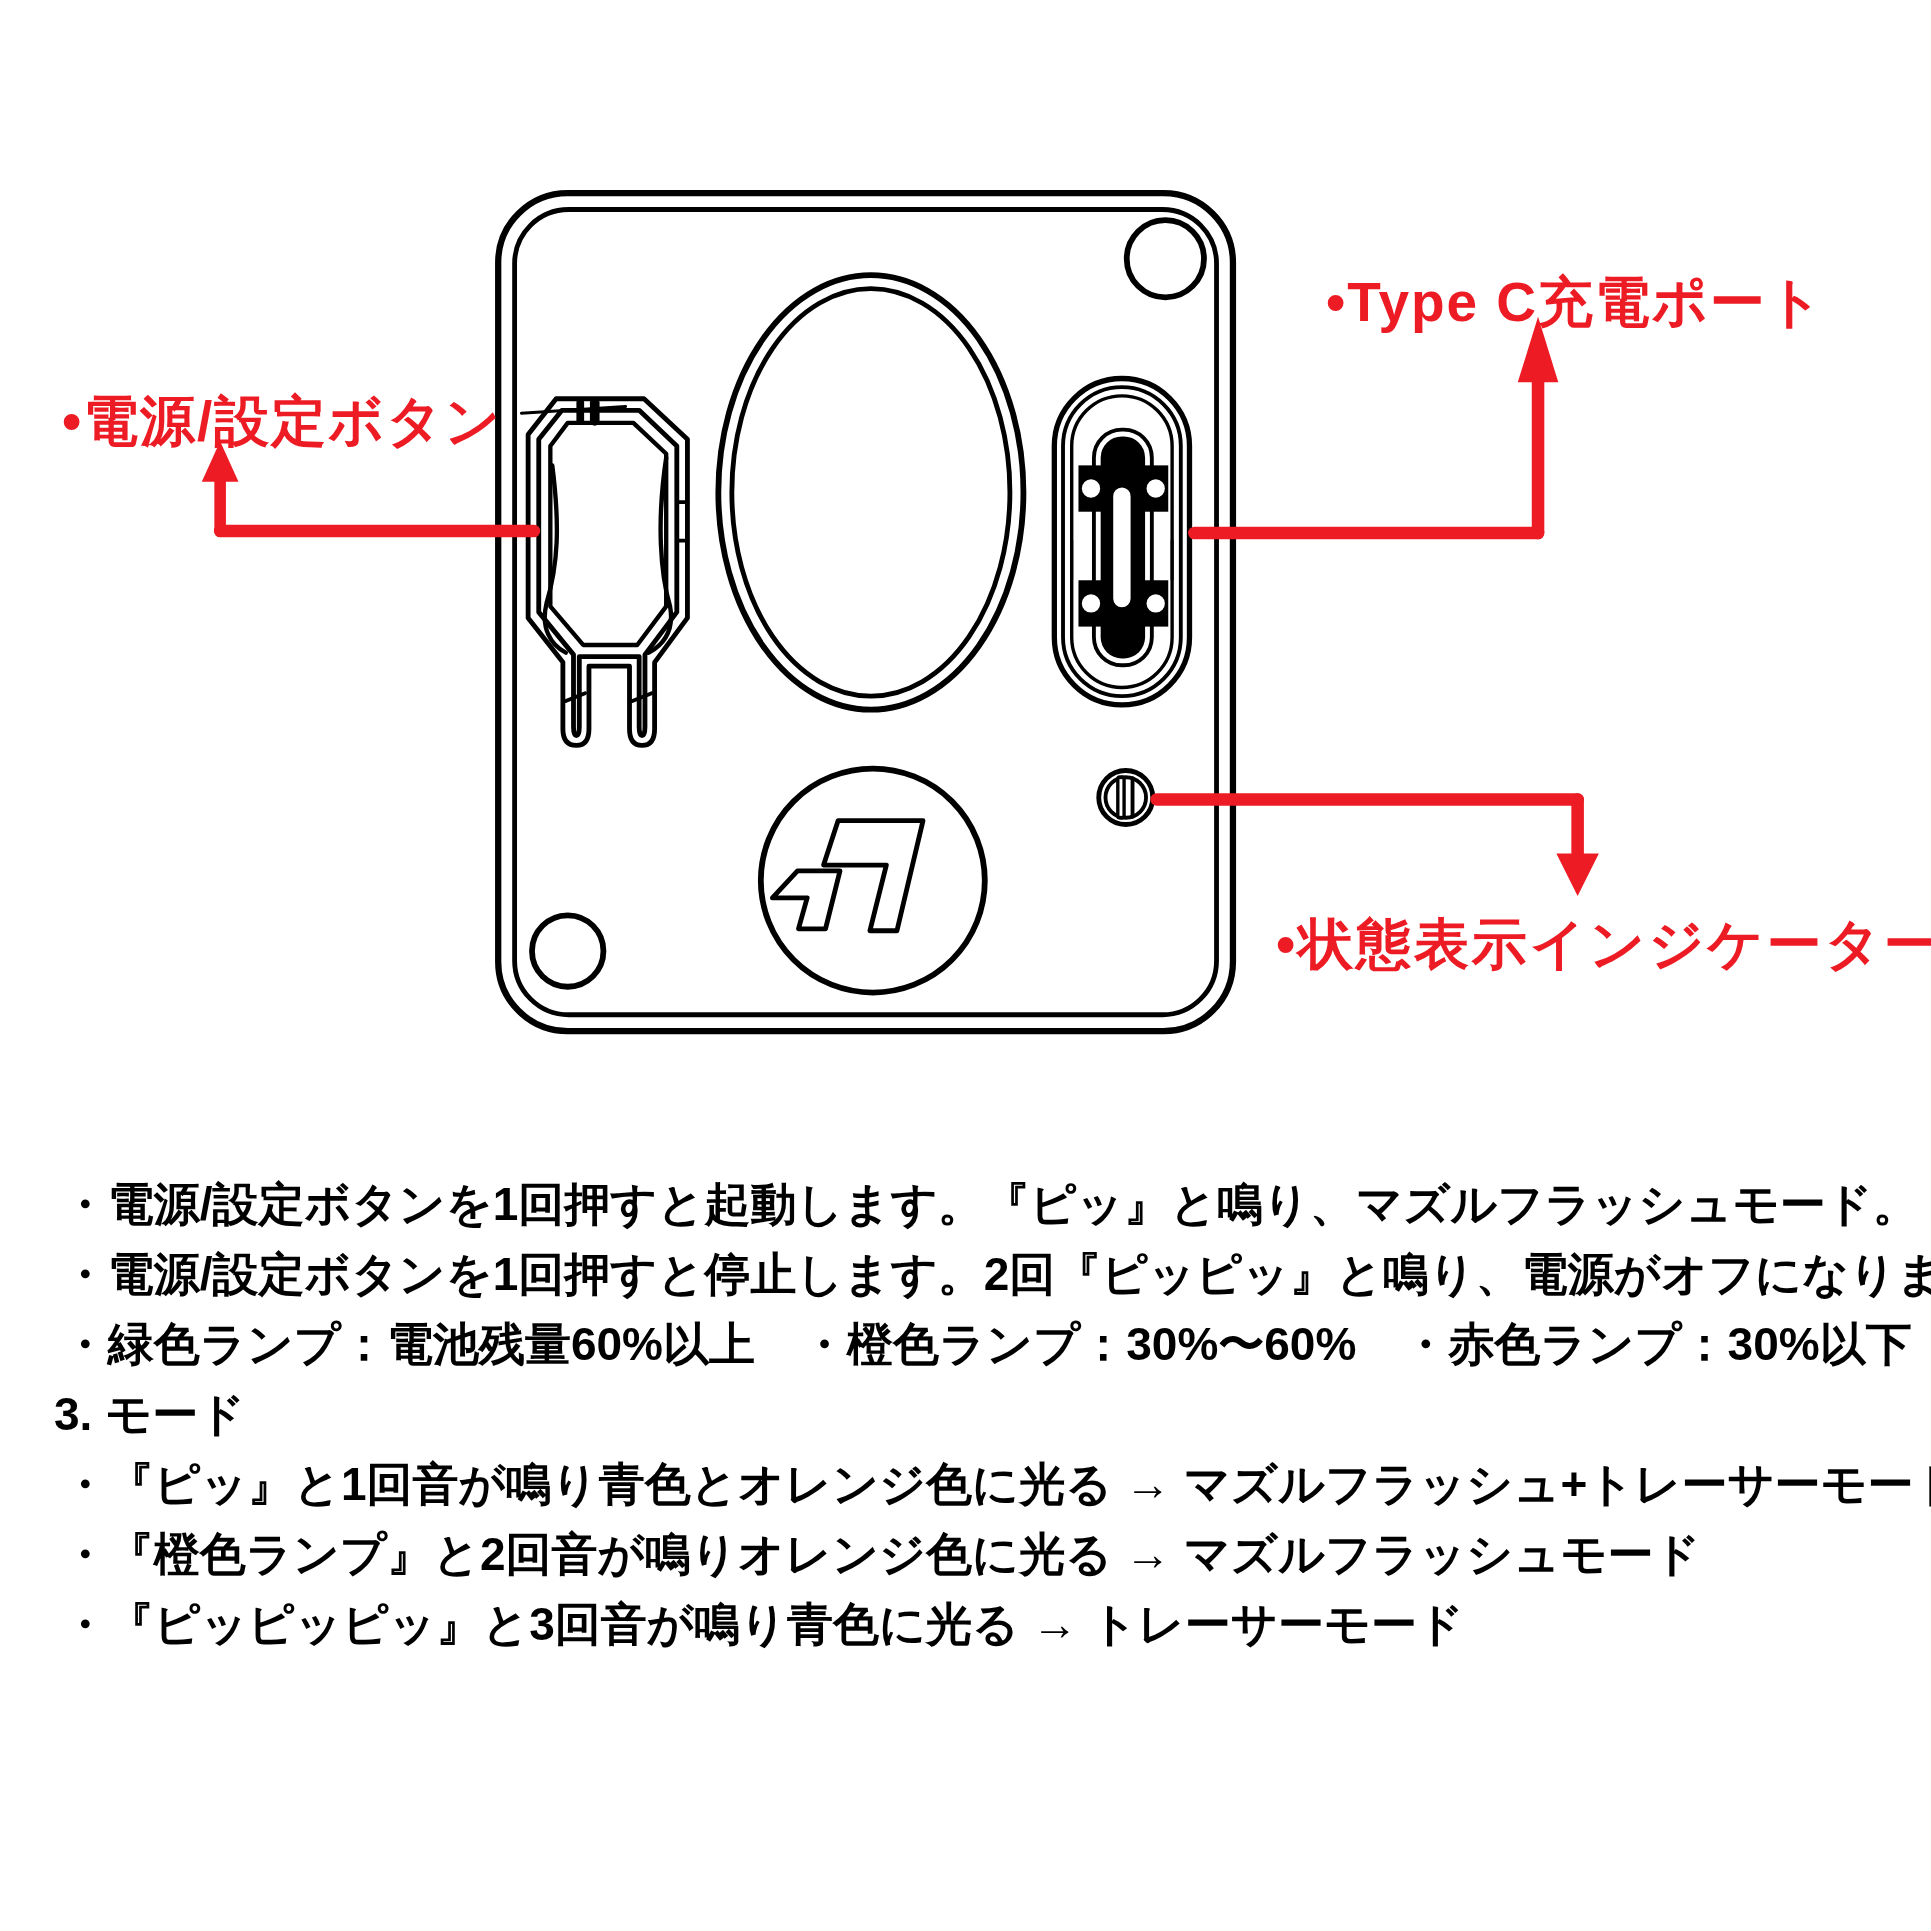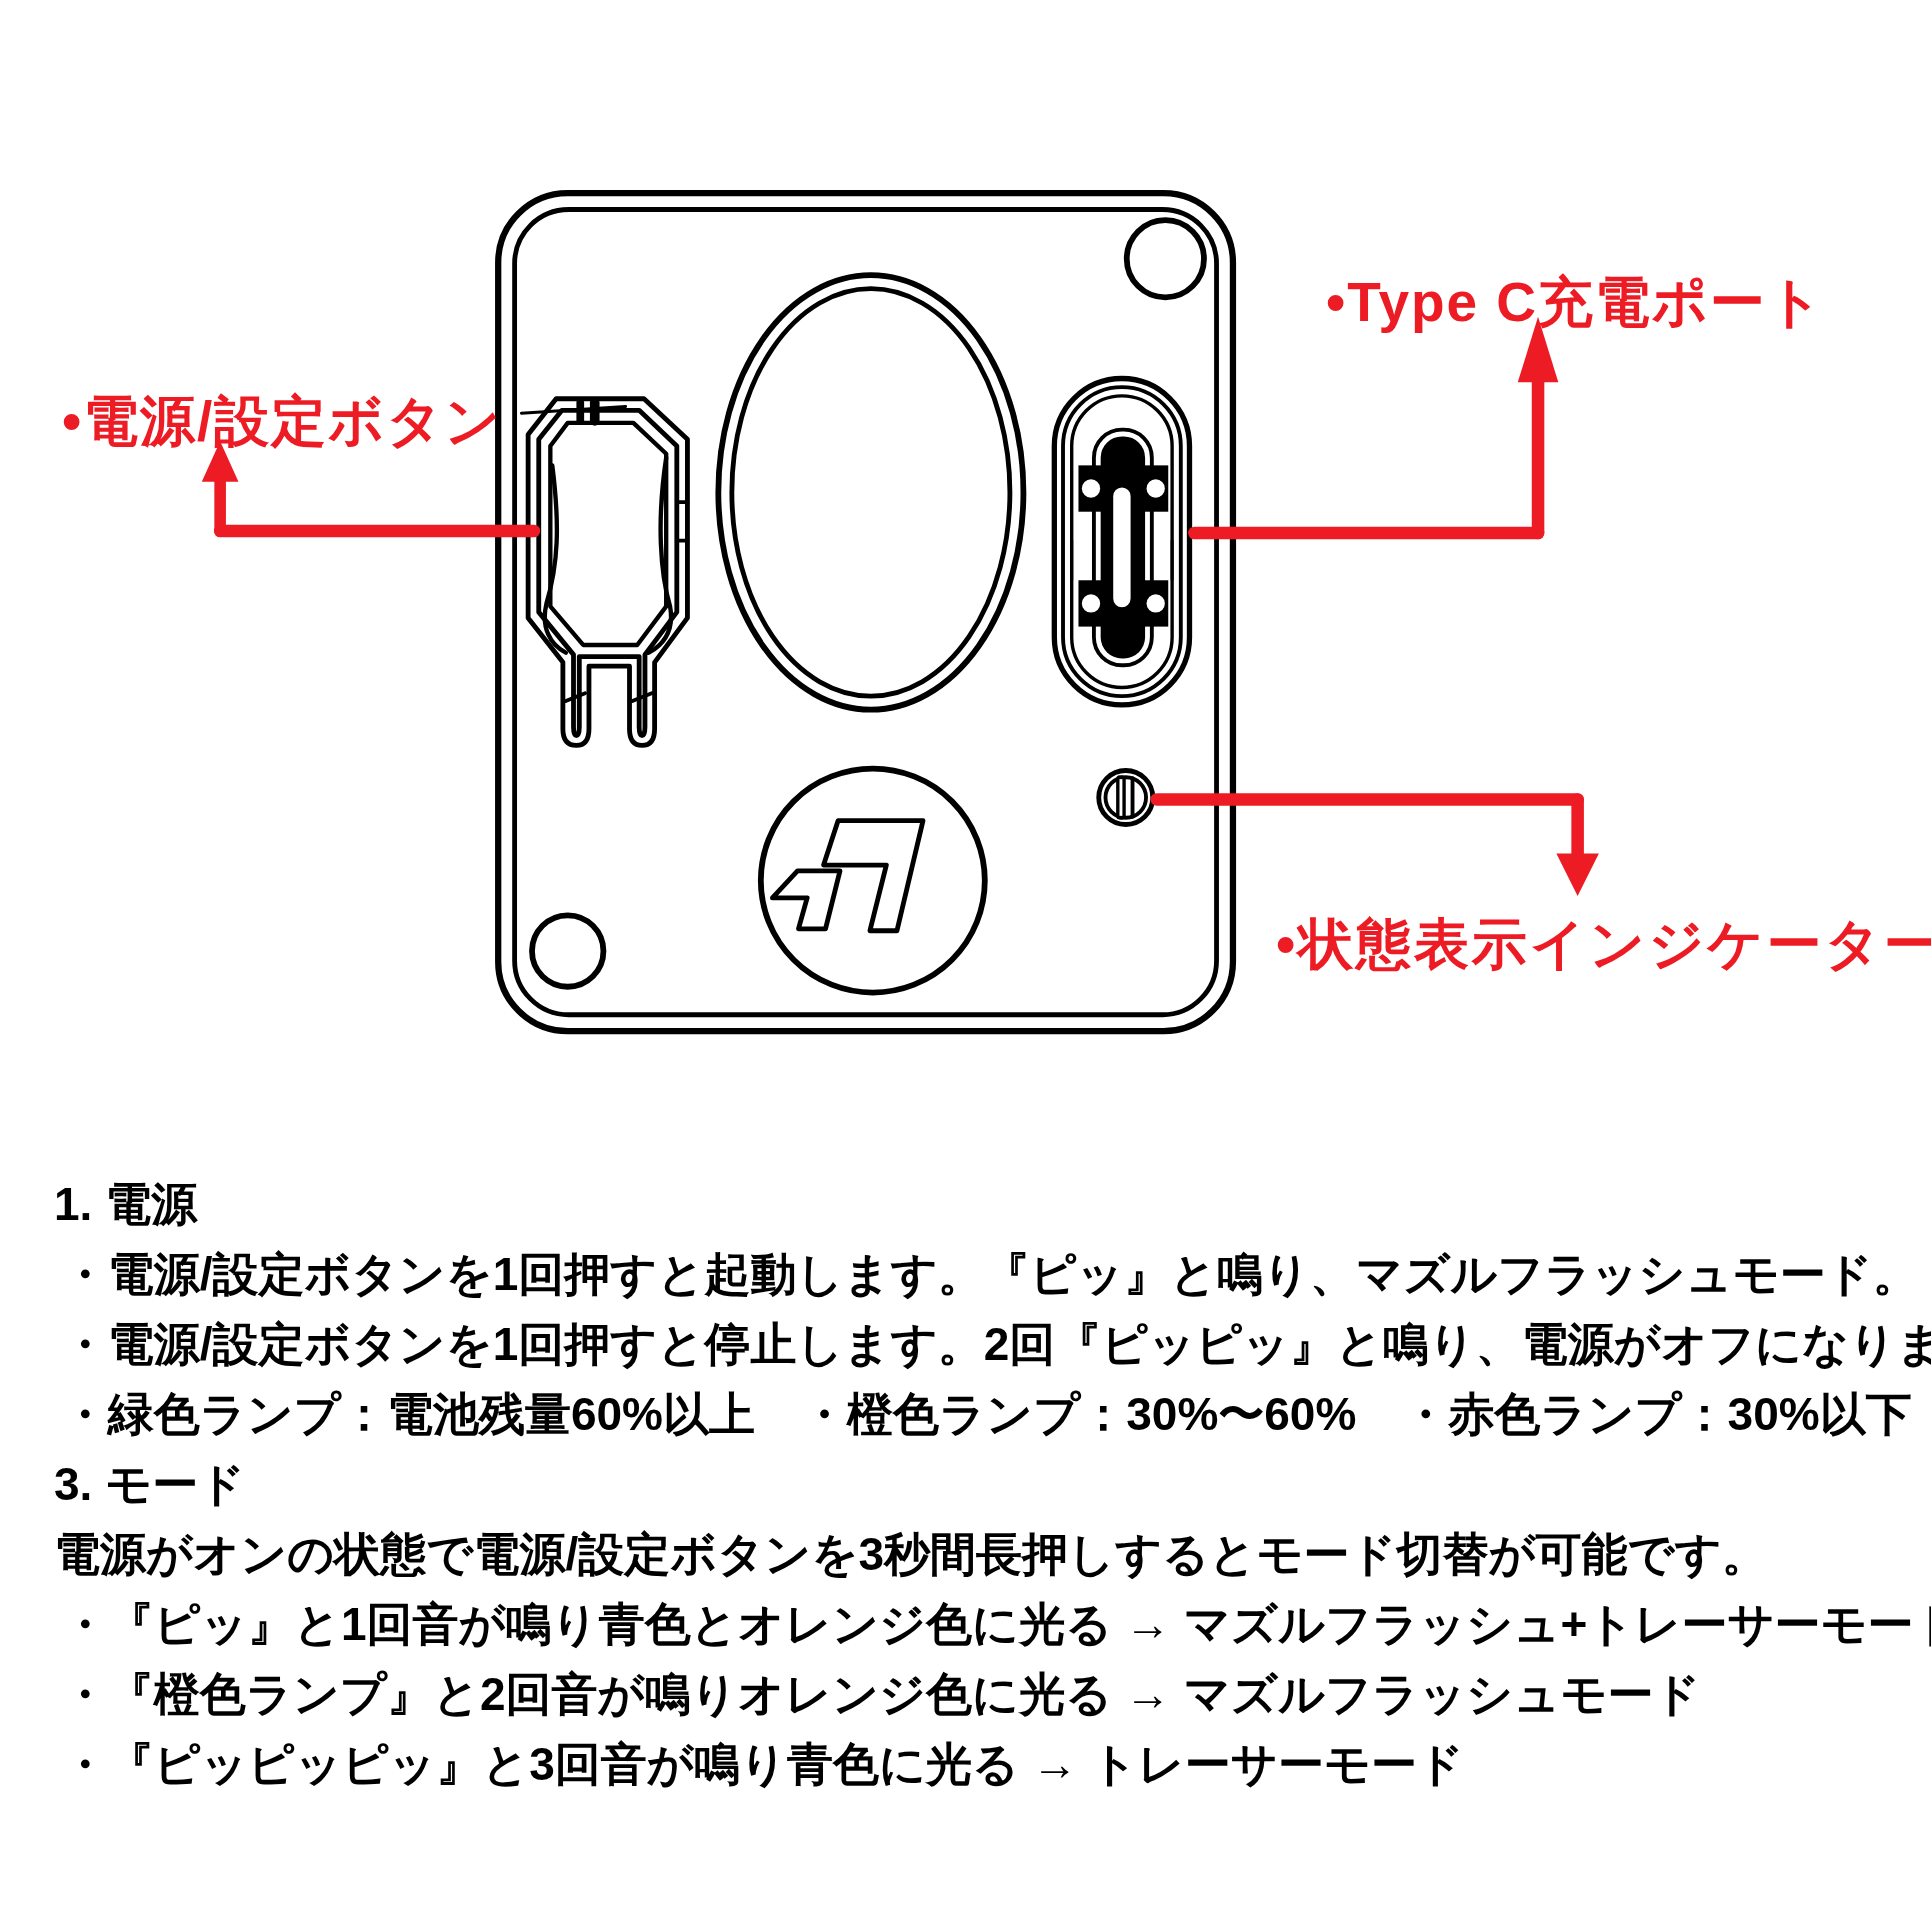--- a/index.html
+++ b/index.html
@@ -142,25 +142,23 @@
       <line x1="1634" y1="828" x2="1634" y2="886" stroke-width="13"></line>
       <polygon points="1634,928 1612,884 1656,884" stroke="none"></polygon>
     </g>
   </svg>
 
   <div class="red-label label-power">•電源/設定ボタン</div>
   <div class="red-label label-typec">•Type C充電ポート</div>
   <div class="red-label label-status">•状態表示インジケーター</div>
 
   <div class="instructions">
-    <div class="line">1. 電源</div>
     <div class="line indent">・電源/設定ボタンを1回押すと起動します。『ピッ』と鳴り、マズルフラッシュモード。</div>
     <div class="line indent">・電源/設定ボタンを1回押すと停止します。2回『ピッピッ』と鳴り、電源がオフになります。</div>
     <div class="line indent">・緑色ランプ：電池残量60%以上　・橙色ランプ：30%〜60%　・赤色ランプ：30%以下</div>
     <div class="line">3. モード</div>
-    <div class="line">電源がオンの状態で電源/設定ボタンを3秒間長押しするとモード切替が可能です。</div>
     <div class="line indent">・『ピッ』と1回音が鳴り青色とオレンジ色に光る → マズルフラッシュ+トレーサーモード</div>
     <div class="line indent">・『橙色ランプ』と2回音が鳴りオレンジ色に光る → マズルフラッシュモード</div>
     <div class="line indent">・『ピッピッピッ』と3回音が鳴り青色に光る → トレーサーモード</div>
   </div>
 
 </div>
 
 
 </body></html>

